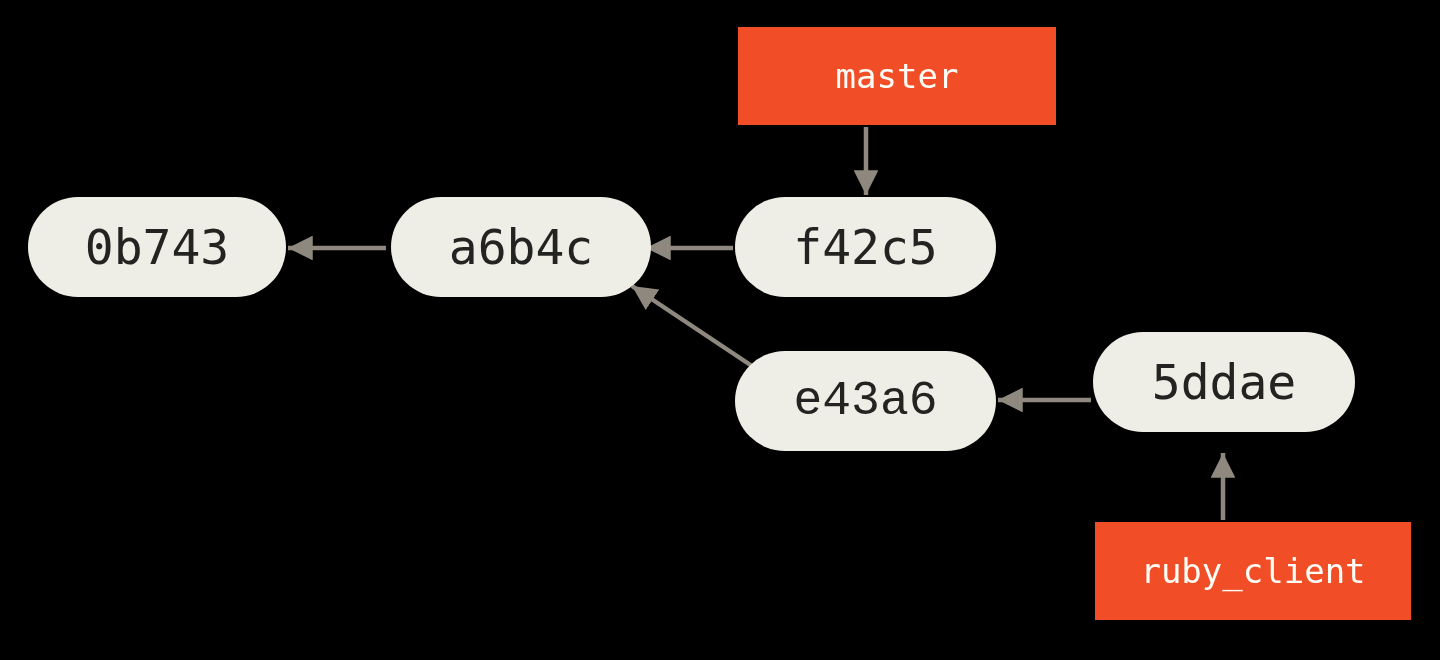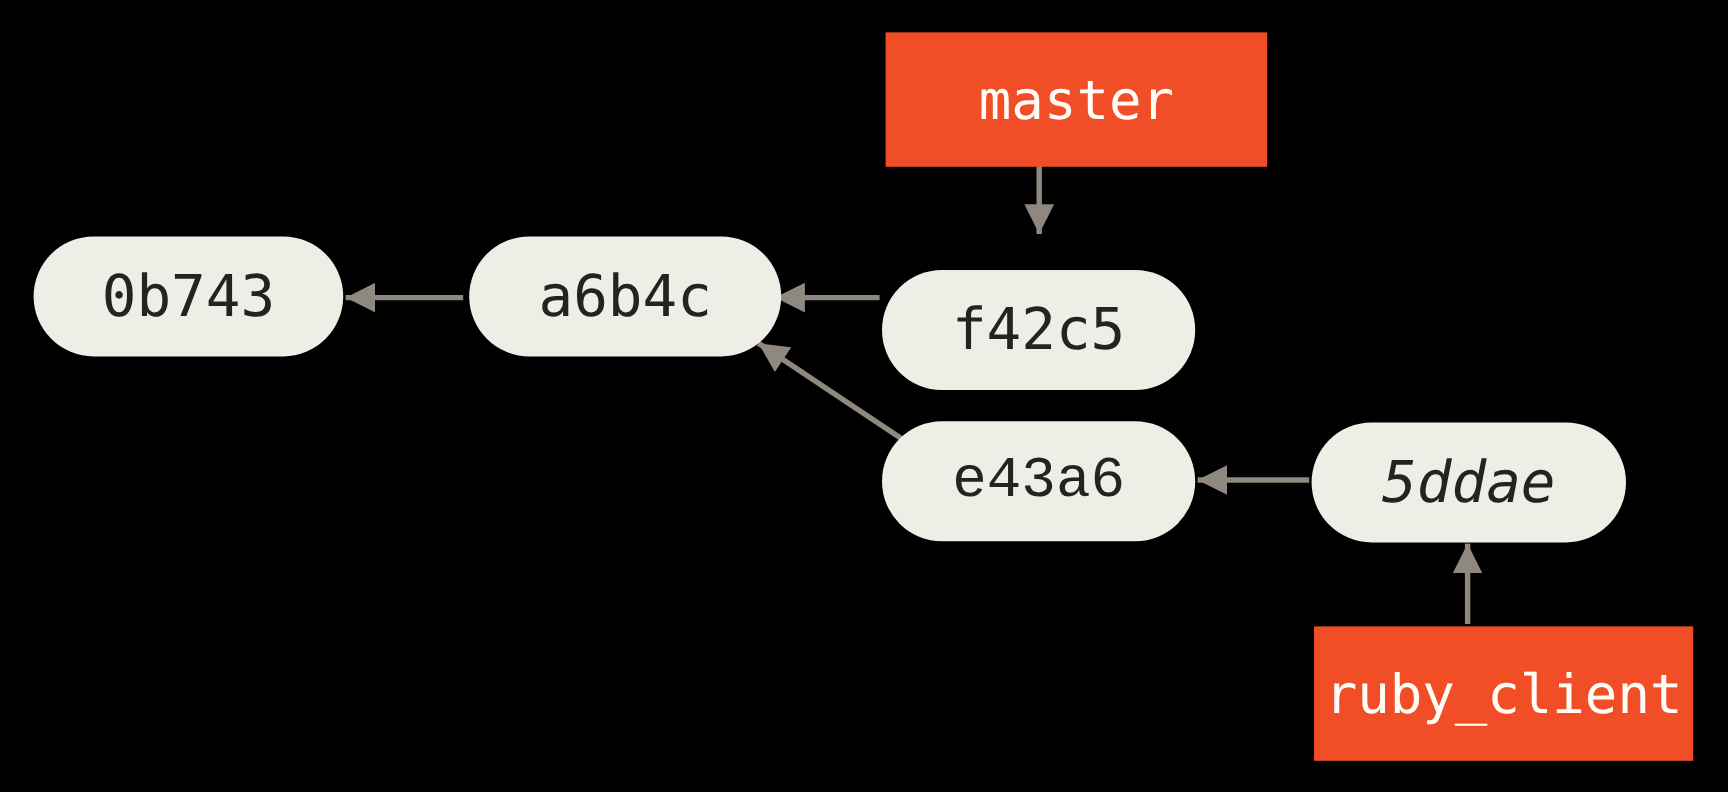--- a/index.html
+++ b/index.html
@@ -37,35 +37,35 @@
     background: var(--node-bg, #efeee6);
     color: var(--node-text, #232321);
     display: flex;
     align-items: center;
     justify-content: center;
     font-size: 48px;
     z-index: 2;
   }
   .branch {
     position: absolute;
-    height: 112px;
+    height: 98px;
     background: var(--branch-bg, #f14e28);
     color: var(--branch-text, #fffdf6);
     display: flex;
     align-items: center;
     justify-content: center;
-    font-size: 45px;
+    font-size: 34px;
     z-index: 2;
   }
   
   #node-0b743 { left: 28px;   top: 197px; width: 258px; }
   #node-a6b4c { left: 391px;  top: 197px; width: 260px; }
-  #node-f42c5 { left: 735px;  top: 197px; width: 261px; margin-top: 28px; }
+  #node-f42c5 { left: 735px;  top: 197px; width: 261px; }
   #node-e43a6 { left: 735px;  top: 351px; width: 261px; font-family: Liberation Mono, monospace; }
-  #node-5ddae { left: 1093px; top: 352px; width: 262px; font-style: italic; }
+  #node-5ddae { left: 1093px; top: 332px; width: 262px; }
   #branch-master      { left: 738px;  top: 27px;  width: 318px; }
   #branch-ruby-client { left: 1095px; top: 522px; width: 316px; }
 </style>
 </head>
 <body>
 
 <svg class="edge-layer" viewBox="0 0 1440 660" xmlns="http://www.w3.org/2000/svg">
   <defs>
     <marker id="ah" viewBox="0 0 10 10" refX="10" refY="5" markerWidth="5.5" markerHeight="5.5" orient="auto-start-reverse">
       <path class="arrowhead-shape" d="M 0 0 L 10 5 L 0 10 z"></path>

